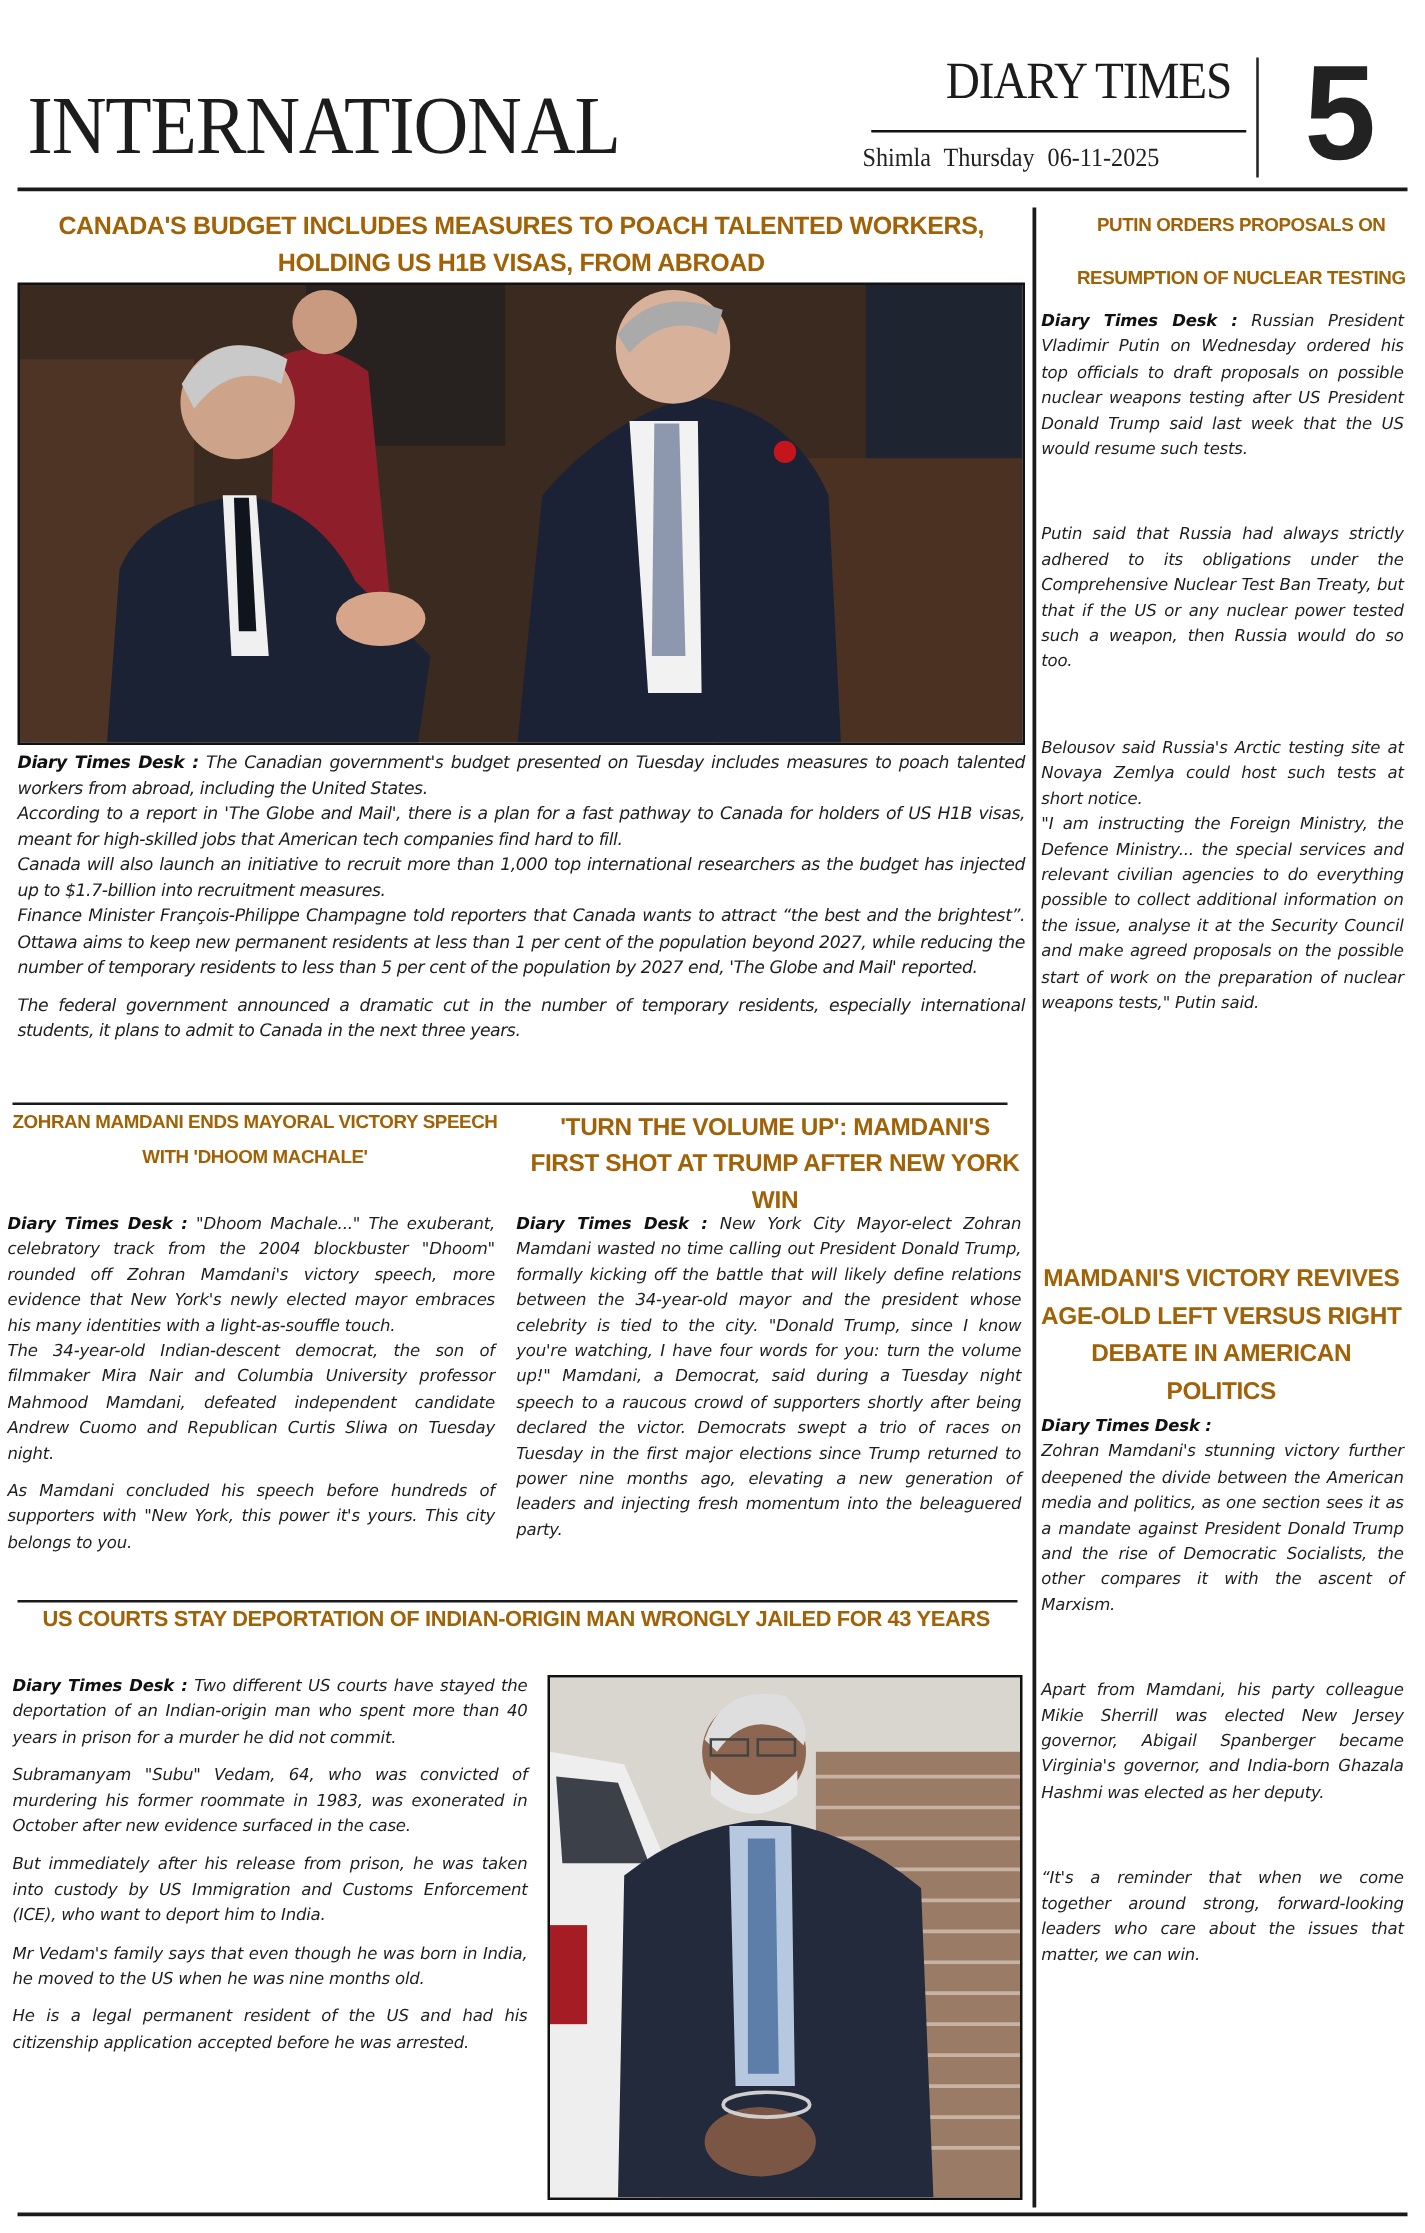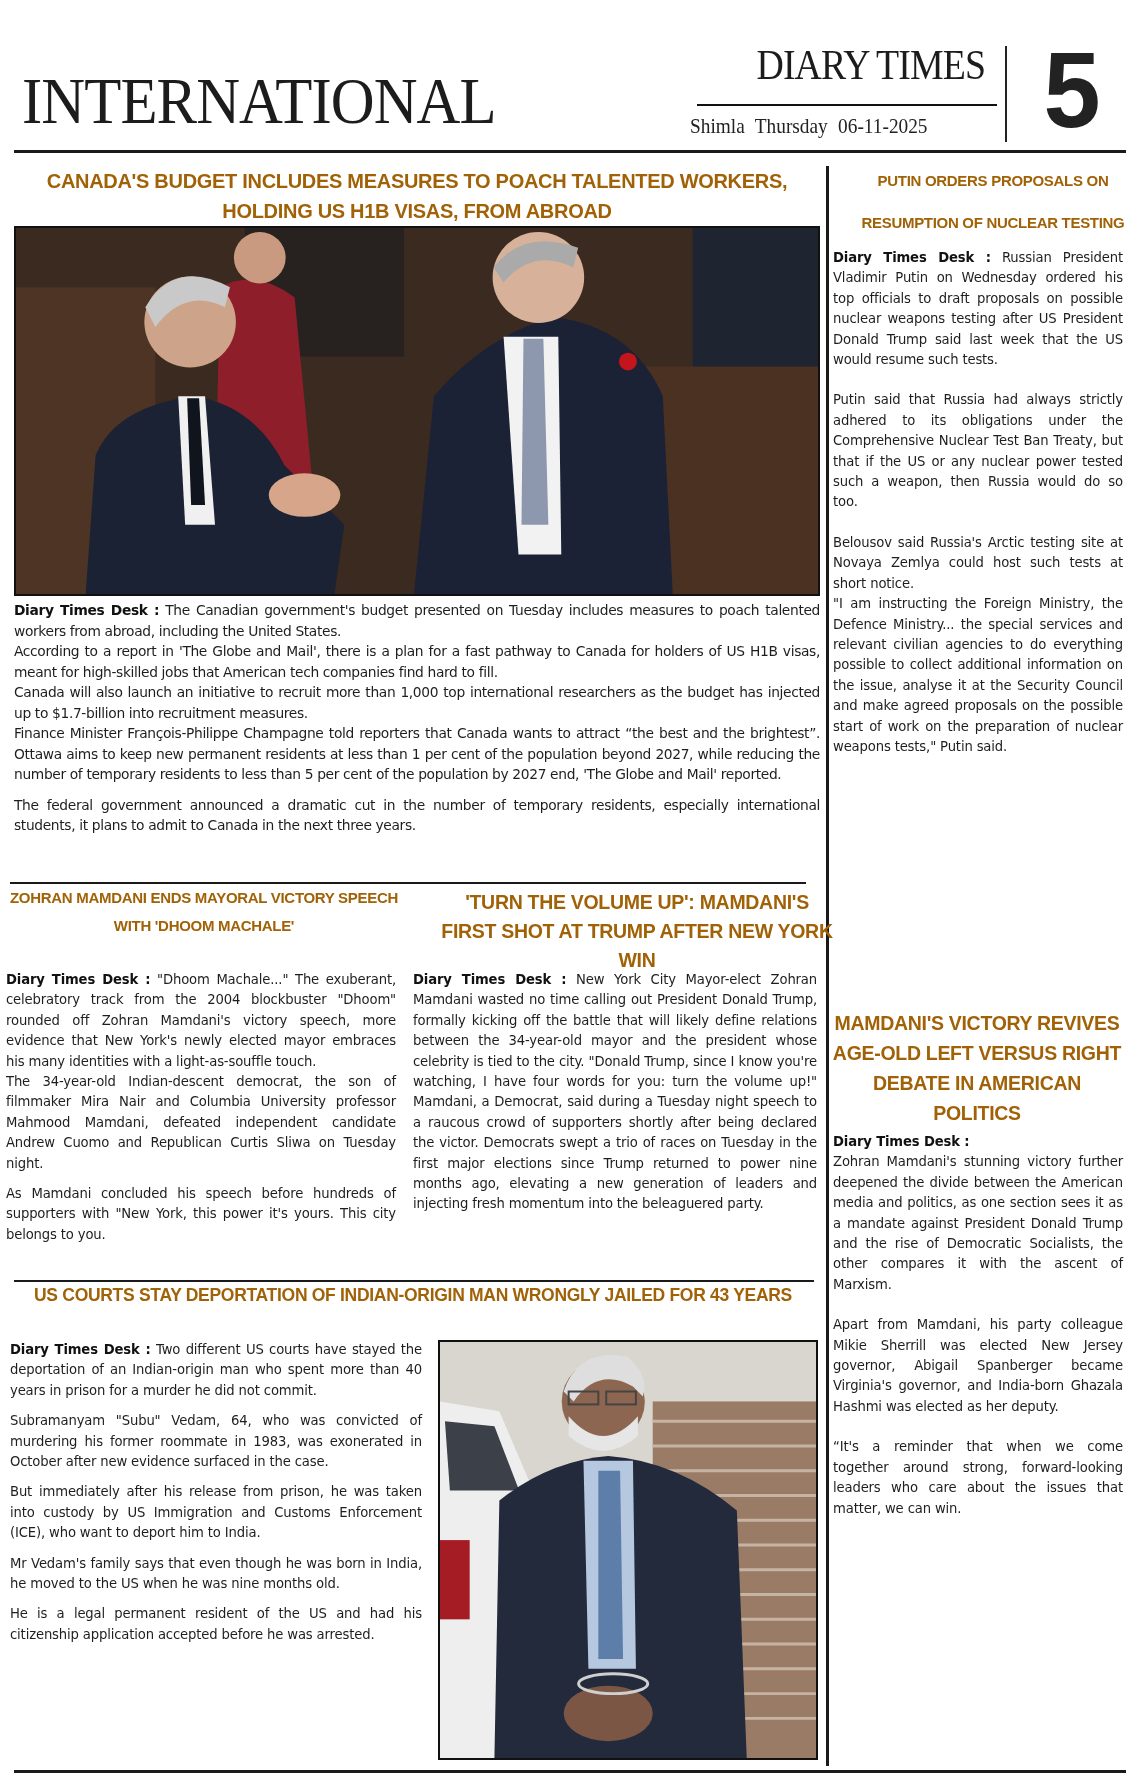--- a/index.html
+++ b/index.html
@@ -35,33 +35,33 @@
   
   .col-divider { position: absolute; left: 826px; top: 166px; width: 3px; height: 1600px; background: #1a1a1a; }
 
   
   .headline {
     position: absolute; font-family: "Liberation Sans", sans-serif; font-weight: 700;
     color: #a16207; text-align: center; text-transform: uppercase; letter-spacing: -0.3px;
   }
   .h-canada { left: 14px; top: 166px; width: 806px; font-size: 20px; line-height: 30px; }
   .h-zohran { left: 6px; top: 884px; width: 396px; font-size: 15px; line-height: 28px; }
-  .h-turn { left: 420px; top: 888px; width: 400px; font-size: 19.5px; line-height: 29px; margin-left: 17px; }
+  .h-turn { left: 420px; top: 888px; width: 400px; font-size: 19.5px; line-height: 29px; }
   .h-courts { left: 6px; top: 1282px; width: 814px; font-size: 17.5px; line-height: 27px; }
   .h-putin { left: 848px; top: 160px; width: 290px; font-size: 15px; line-height: 42px; }
   .h-mamdani { left: 832px; top: 1008px; width: 290px; font-size: 19.5px; line-height: 30px; }
 
   
   .body {
     position: absolute; font-family: "DejaVu Sans", sans-serif; font-size: 13.2px;
-    line-height: 20.4px; color: #1e1e1e; text-align: justify; letter-spacing: -0.15px;
+    line-height: 20.4px; color: #1e1e1e; text-align: justify; letter-spacing: -0.15px; font-style: italic;
   }
   .body p { margin: 0; }
   .body p.gap { margin-top: 10px; }
-  .body p.gap2 { margin-top: 20px; }
+  .body p.gap2 { margin-top: 48px; }
   .byline { font-weight: 700; color: #111; }
 
   .b-canada { left: 14px; top: 600px; width: 806px; font-size: 13.8px; line-height: 20.5px; letter-spacing: -0.35px; }
   .b-zohran { left: 6px; top: 970px; width: 390px; }
   .b-turn { left: 413px; top: 970px; width: 404px; }
   .b-courts { left: 10px; top: 1340px; width: 412px; }
   .b-putin { left: 833px; top: 248px; width: 290px; }
   .b-mamdani { left: 833px; top: 1132px; width: 290px; }
 
   .rule { position: absolute; height: 2px; background: #1a1a1a; }

